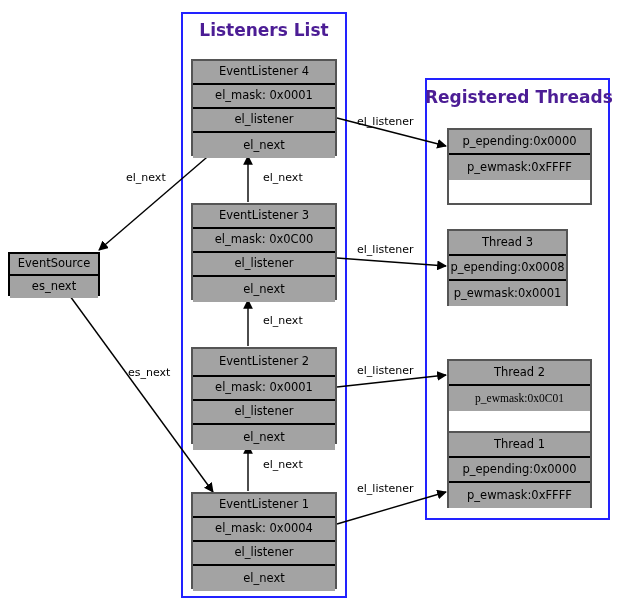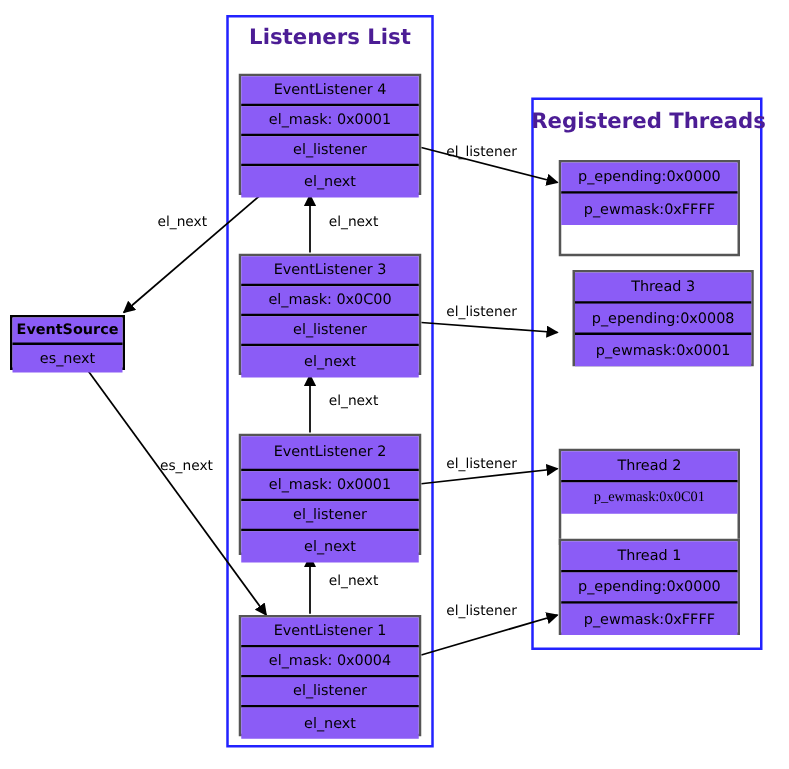--- a/index.html
+++ b/index.html
@@ -50,21 +50,21 @@
     box-sizing: border-box;
     width: 100%;
     text-align: center;
     font-size: 11.5px;
     color: #000000;
     line-height: 1;
     display: flex;
     align-items: center;
     justify-content: center;
     border-bottom: 2px solid #000000;
-    background: #8b5cf6;
+    background: #a3a3a3;
   }
   .node .cell:last-child {
     border-bottom: none;
   }
   .edge-label {
     position: absolute;
     font-size: 11px;
     color: #000000;
     white-space: nowrap;
     font-family: "DejaVu Sans", sans-serif;
@@ -101,21 +101,21 @@
     <line x1="337" y1="118" x2="446" y2="146" stroke="#000000" stroke-width="1.4" marker-end="url(#arrow)"></line>
 
     <line x1="337" y1="258" x2="446" y2="266" stroke="#000000" stroke-width="1.4" marker-end="url(#arrow)"></line>
 
     <line x1="337" y1="387" x2="446" y2="375" stroke="#000000" stroke-width="1.4" marker-end="url(#arrow)"></line>
 
     <line x1="337" y1="524" x2="446" y2="492" stroke="#000000" stroke-width="1.4" marker-end="url(#arrow)"></line>
   </svg>
 
   <div class="node heavy" style="left:8px; top:252px; width:92px; height:44px;">
-    <div class="cell" style="height:22px;font-weight:bold;">EventSource</div>
+    <div class="cell" style="height:22px;">EventSource</div>
     <div class="cell" style="height:22px;">es_next</div>
   </div>
 
   <div class="node" style="left:191px; top:59px; width:146px; height:97px;">
     <div class="cell" style="height:24px;">EventListener 4</div>
     <div class="cell" style="height:24px;">el_mask: 0x0001</div>
     <div class="cell" style="height:24px;">el_listener</div>
     <div class="cell" style="height:25px;">el_next</div>
   </div>
 
@@ -138,21 +138,21 @@
     <div class="cell" style="height:24px;">el_mask: 0x0004</div>
     <div class="cell" style="height:24px;">el_listener</div>
     <div class="cell" style="height:25px;">el_next</div>
   </div>
 
   <div class="node" style="left:447px; top:128px; width:145px; height:77px;">
     <div class="cell" style="height:25px;">p_epending:0x0000</div>
     <div class="cell" style="height:25px;">p_ewmask:0xFFFF</div>
   </div>
 
-  <div class="node" style="left:447px; top:216px; width:145px; height:77px;margin-left:11px;">
+  <div class="node" style="left:447px; top:229px; width:121px; height:77px;">
     <div class="cell" style="height:25px;">Thread 3</div>
     <div class="cell" style="height:25px;">p_epending:0x0008</div>
     <div class="cell" style="height:25px;">p_ewmask:0x0001</div>
   </div>
 
   <div class="node" style="left:447px; top:333px; width:145px; height:77px;margin-top:26px;">
     <div class="cell" style="height:25px;">Thread 2</div>
     <div class="cell" style="height:25px;font-family:Liberation Serif, serif;">p_ewmask:0x0C01</div>
   </div>
 

